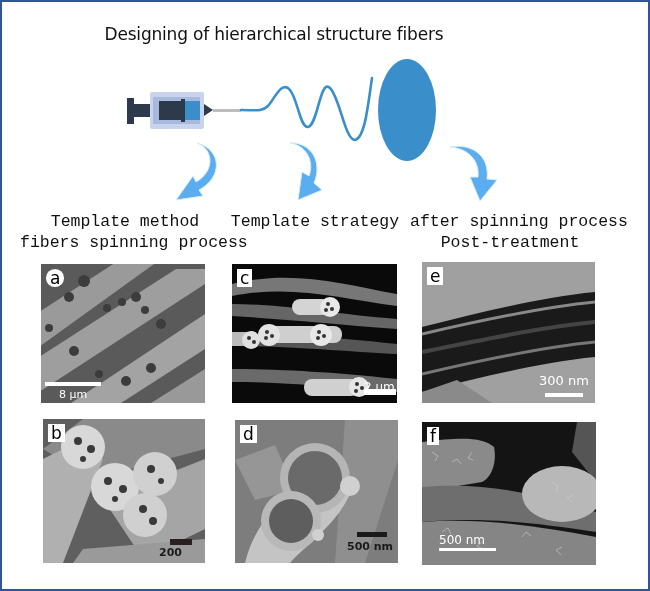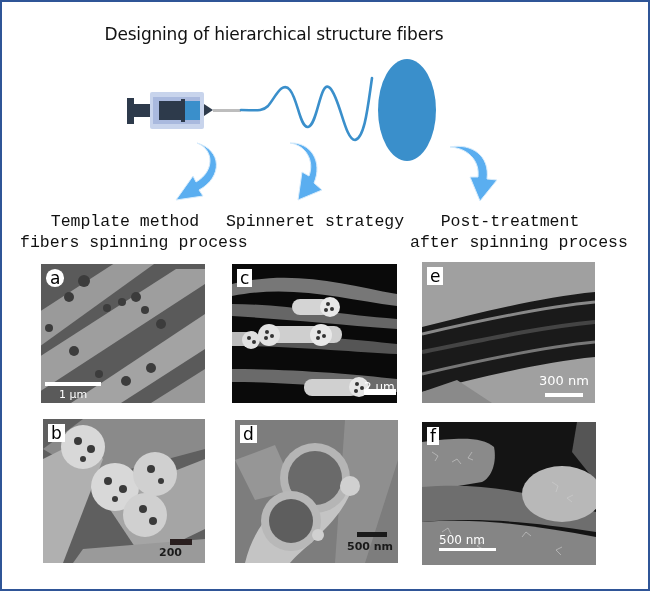--- a/index.html
+++ b/index.html
@@ -50,25 +50,25 @@
   <g>
     <path d="M450 147 C467 148 480 160 478 177 L470 177 L480 201 L497 180 L487 179 C490 156 472 143 450 147 Z" fill="#5aaef0" stroke="#d7ecfc" stroke-width="1"></path>
   </g>
 </svg>
 
 <div class="heading" style="left:20px;width:210px;top:211px;">
   <div>Template method</div>
   <div>fibers spinning process</div>
 </div>
 <div class="heading" style="left:225px;width:180px;top:211px;">
-  <div>Spinneret strategy</div>
+  <div>Template strategy</div>
 </div>
 <div class="heading" style="left:410px;width:200px;top:211px;">
+  <div>after spinning process</div>
   <div>Post-treatment</div>
-  <div>after spinning process</div>
 </div>
 
 <div class="panel" style="left:41px;top:264px;width:164px;height:139px;background:#8c8c8c;">
   <svg viewBox="0 0 164 139" preserveAspectRatio="none">
     <rect width="164" height="139" fill="#5a5a5a"></rect>
     <path d="M-5 50 L80 -5 L120 -5 L-5 85 Z" fill="#9a9a9a"></path>
     <path d="M-5 95 L135 5 L164 5 L164 20 L-5 130 Z" fill="#9e9e9e"></path>
     <path d="M30 139 L164 50 L164 85 L80 139 Z" fill="#a3a3a3"></path>
     <path d="M110 139 L164 105 L164 139 Z" fill="#999"></path>
     <g fill="#3c3c3c">
@@ -81,21 +81,21 @@
       <circle cx="33" cy="87" r="5"></circle>
         <circle cx="110" cy="104" r="5"></circle>
         <circle cx="58" cy="110" r="4"></circle>
       <circle cx="85" cy="117" r="5"></circle>
         <circle cx="104" cy="46" r="4"></circle>
         <circle cx="8" cy="64" r="4"></circle>
     </g>
   </svg>
   <span class="plabel round">a</span>
   <div class="scalebar" style="left:4px;top:118px;width:56px;background:#fff;"></div>
-  <span class="scale" style="left:18px;top:124px;color:#fff;">1 μm</span>
+  <span class="scale" style="left:18px;top:124px;color:#fff;">8 μm</span>
 </div>
 
 <div class="panel" style="left:43px;top:419px;width:162px;height:144px;background:#6e6e6e;">
   <svg viewBox="0 0 162 144" preserveAspectRatio="none">
     <rect width="162" height="144" fill="#5f5f5f"></rect>
     <path d="M0 30 L40 0 L162 0 L162 30 L50 60 Z" fill="#8a8a8a"></path>
     <path d="M0 40 L40 20 L60 40 L20 144 L0 144 Z" fill="#b0b0b0"></path>
     <path d="M60 80 L162 40 L162 110 L100 140 Z" fill="#a5a5a5"></path>
     <path d="M40 130 L162 120 L162 144 L30 144 Z" fill="#9a9a9a"></path>
     <circle cx="40" cy="28" r="22" fill="#d8d8d8"></circle>

